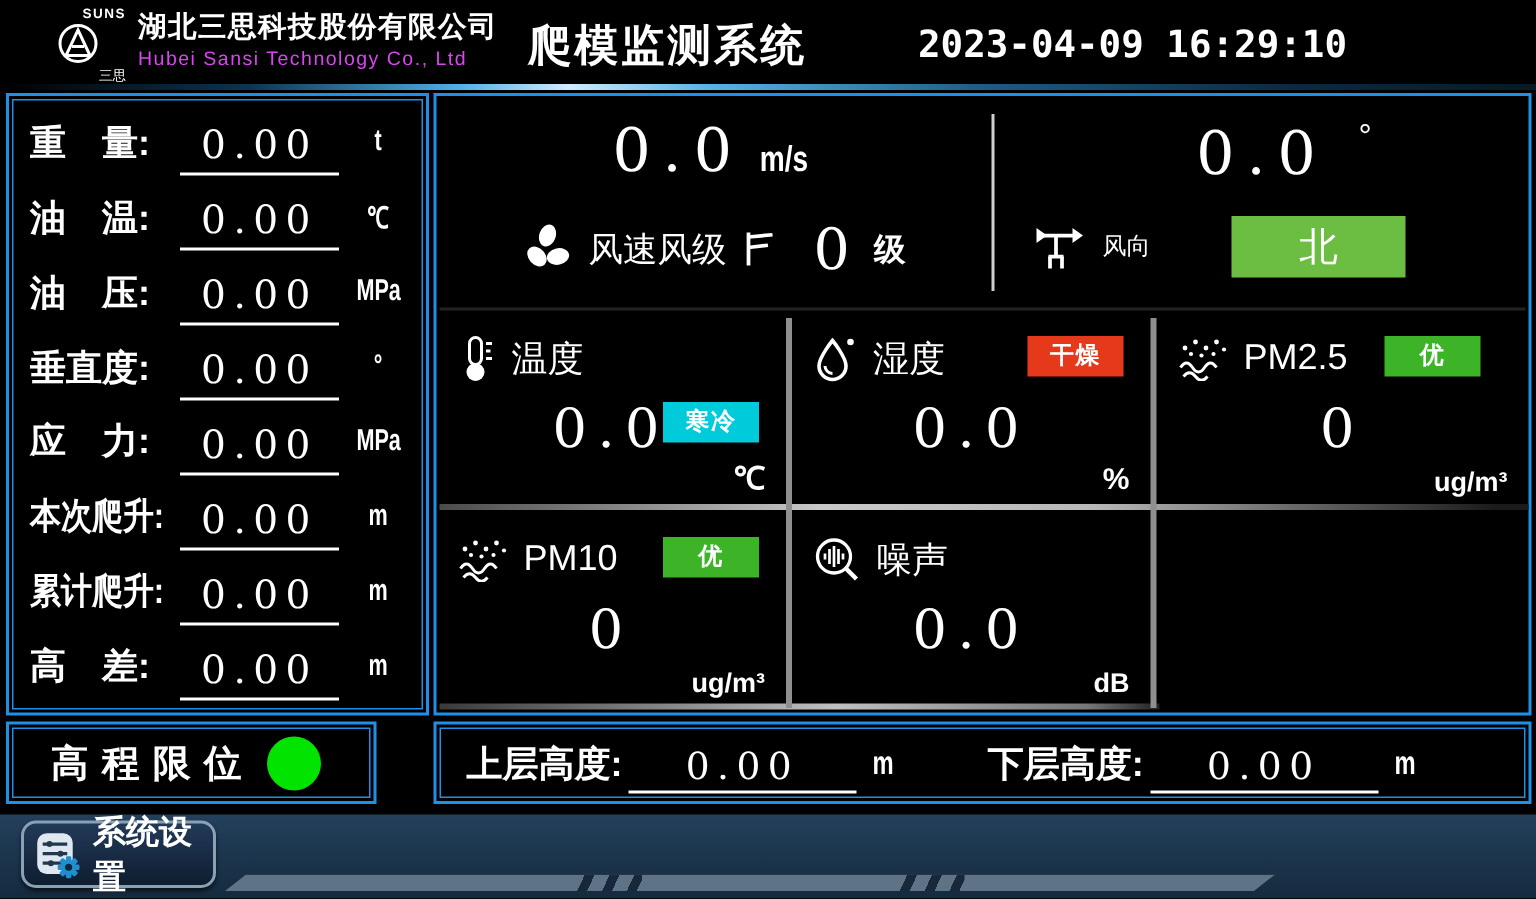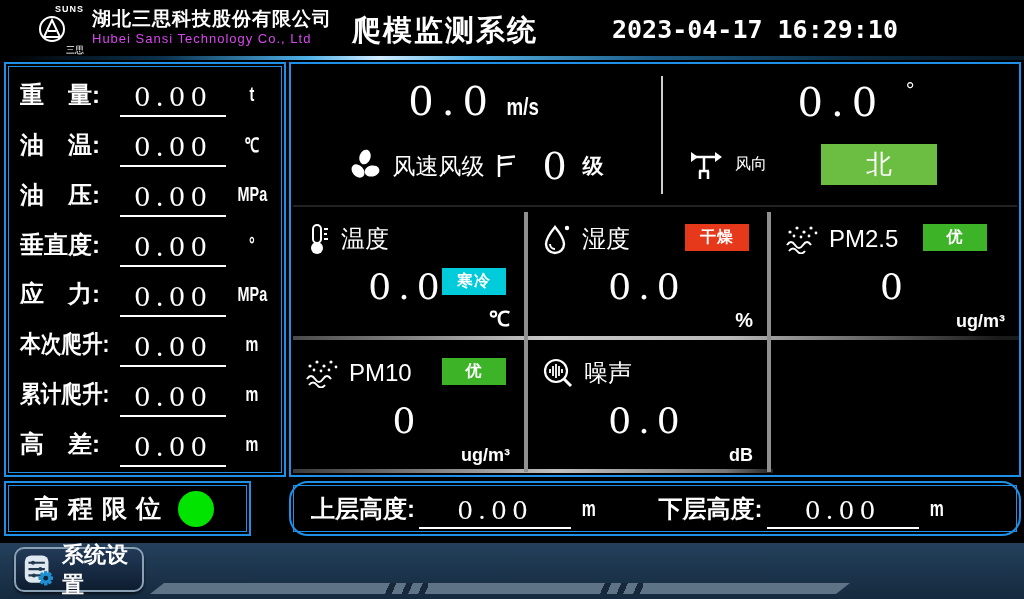--- a/index.html
+++ b/index.html
@@ -18,21 +18,21 @@
   .datetime{position:absolute;left:612px;top:15px;font-size:25px;font-weight:bold;
             font-family:"DejaVu Sans Mono",monospace;letter-spacing:0px;}
   .header-line{position:absolute;left:0;top:56px;width:1024px;height:4px;
     background:linear-gradient(90deg,#000 0%,#0c3350 16%,#4fb0e6 30%,#cfeaff 37%,#57b4e6 46%,#1c5c86 64%,#0c2a40 84%,#061a28 100%);}
   
   .panel{position:absolute;background:#000;border:2px solid #1E90E8;box-sizing:border-box;}
   .panel.dbl::after{content:"";position:absolute;inset:2px;border:1px solid #1E90E8;pointer-events:none;}
   .left-panel{left:4px;top:62px;width:282px;height:415px;}
   .main-panel{left:289px;top:62px;width:732px;height:415px;}
   .bl-panel{left:4px;top:481px;width:247px;height:55px;}
-  .bm-panel{left:289px;top:481px;width:732px;height:55px;border-radius:19px;}
+  .bm-panel{left:289px;top:481px;width:732px;height:55px;}
   
   .side-rows{position:absolute;inset:6px 12px 6px 14px;display:flex;flex-direction:column;}
   .srow{flex:1;display:flex;align-items:center;}
   .slabel{width:98px;font-size:24px;font-weight:bold;white-space:nowrap;}
   .slabel.cond{transform:scaleX(0.86);transform-origin:left center;}
   .sval{flex:1;margin:10px 6px 0 2px;border-bottom:2px solid #fff;text-align:center;
         font-family:"DejaVu Serif",serif;font-size:26px;letter-spacing:5px;padding-bottom:3px;}
   .sunit{width:40px;text-align:center;font-size:20px;font-weight:bold;transform:scaleX(0.72);}
   
   .elev{position:absolute;inset:0;display:flex;align-items:center;}
@@ -106,21 +106,21 @@
         <path d="M17 6 L25 23 L9 23 Z" fill="none" stroke="#fff" stroke-width="2"></path>
         <path d="M13 17 L21 17" stroke="#fff" stroke-width="2"></path>
       </svg>
       <span class="cn">三思</span>
     </div>
     <div class="company">
       <div class="cn">湖北三思科技股份有限公司</div>
       <div class="en">Hubei Sansi Technology Co., Ltd</div>
     </div>
     <div class="app-title">爬模监测系统</div>
-    <div class="datetime">2023-04-17 16:29:10</div>
+    <div class="datetime">2023-04-09 16:29:10</div>
   </div>
   <div class="header-line"></div>
 
   <section class="panel dbl left-panel">
     <div class="side-rows">
       <div class="srow">
         <span class="slabel">重　量:</span>
         <span class="sval">0.00</span>
         <span class="sunit">t</span>
       </div>

